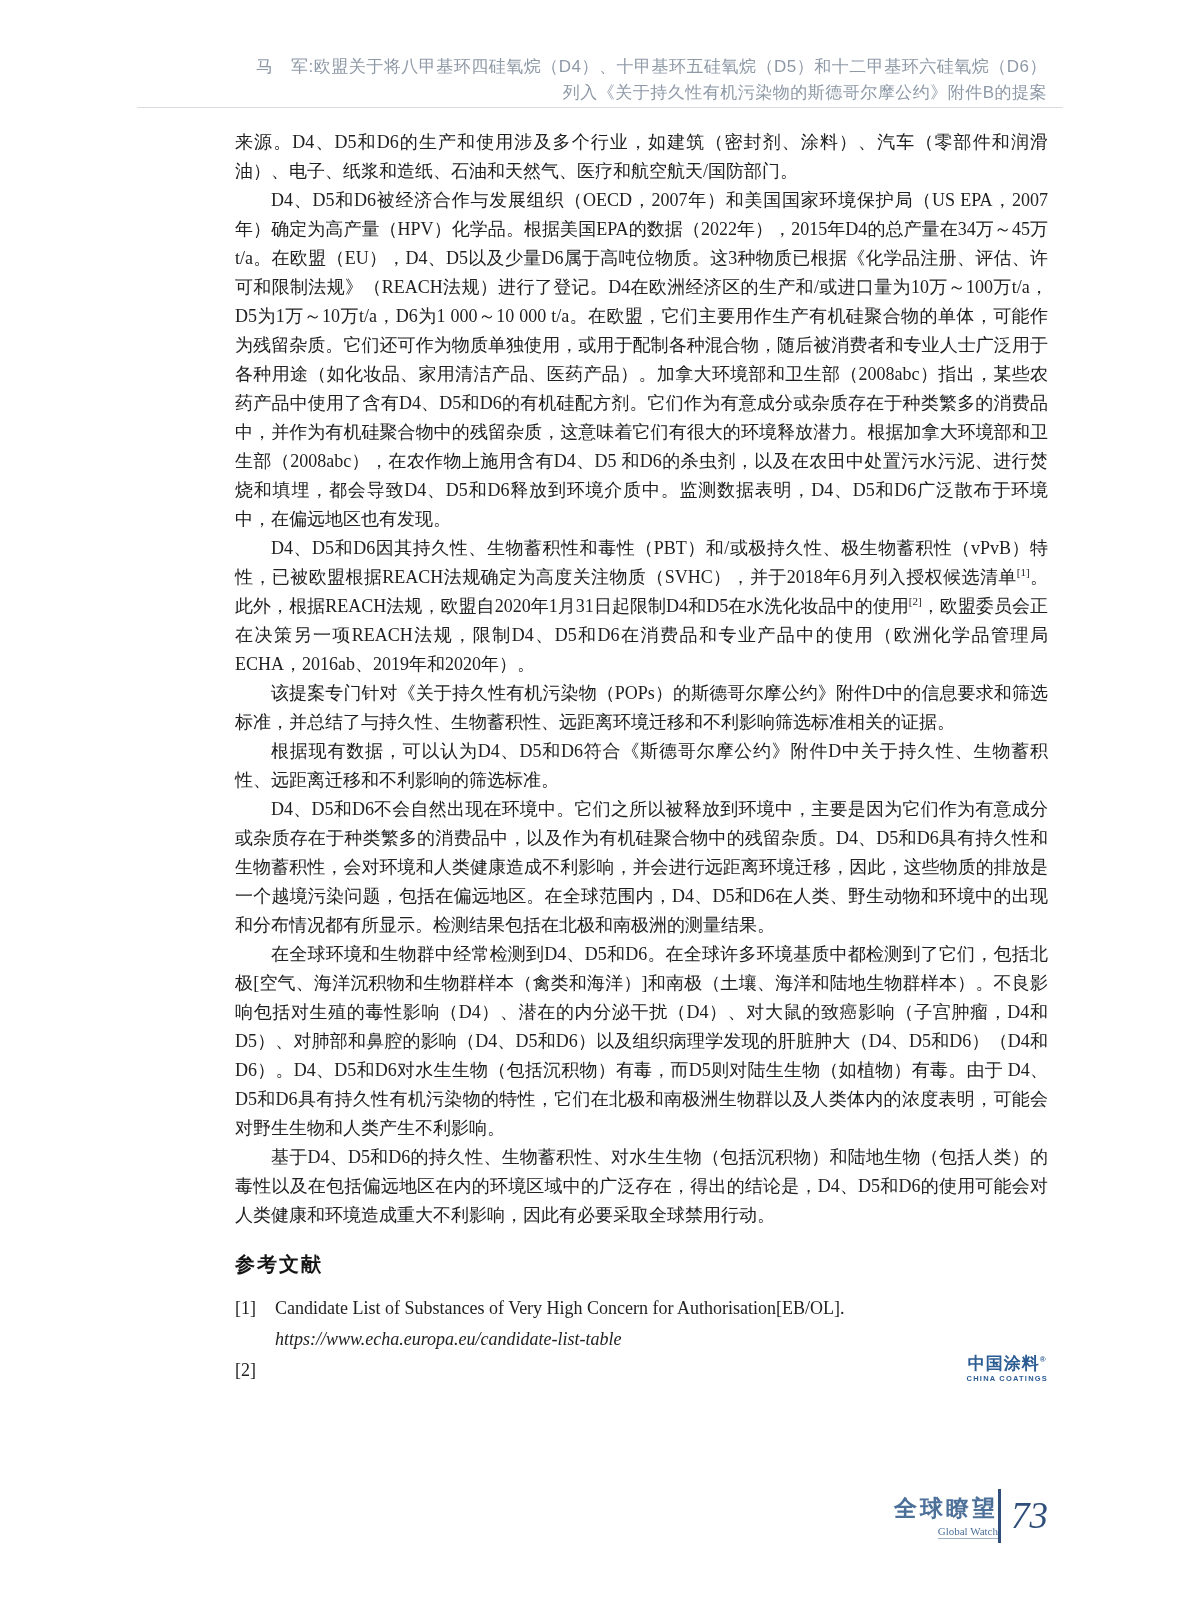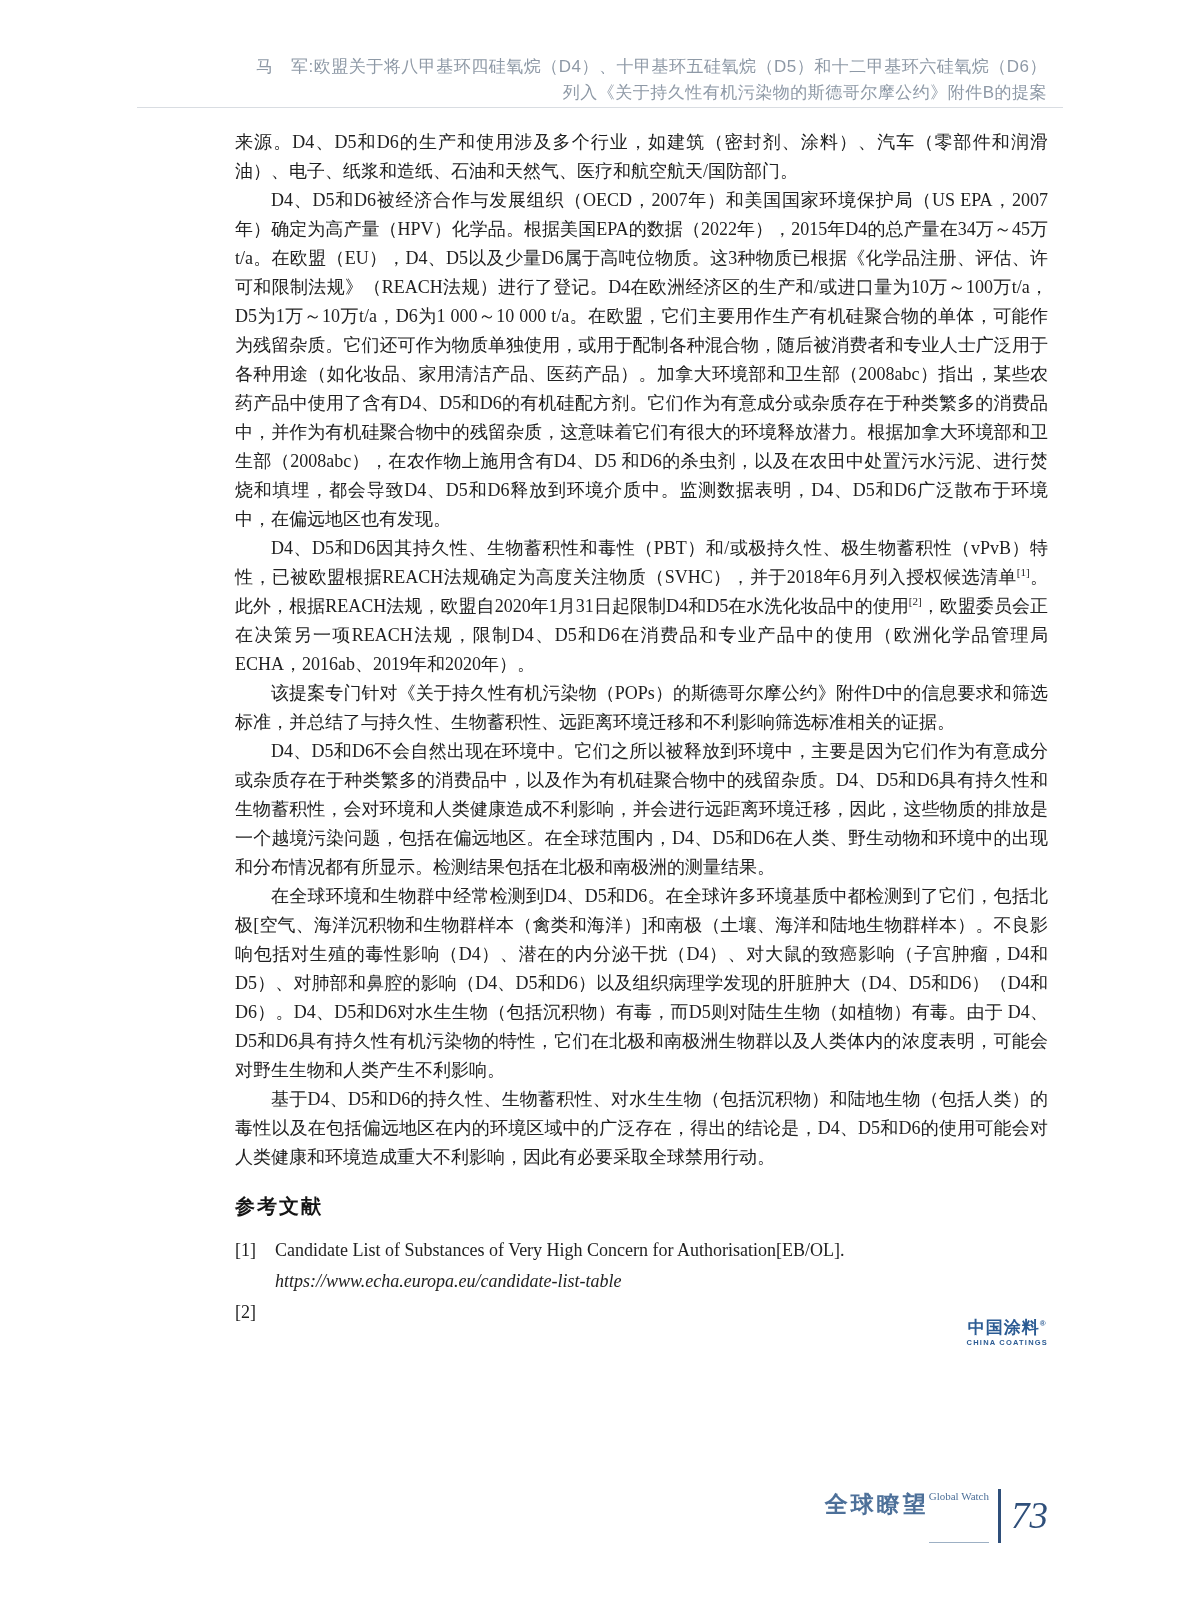--- a/index.html
+++ b/index.html
@@ -39,38 +39,38 @@
     font-family:"Liberation Sans","DejaVu Sans",sans-serif;
     font-weight:bold;
     font-size:20px;color:#141414;
     margin:20px 0 14px 0;letter-spacing:2px;
   }
   .ref-list{font-size:18px;line-height:31px;text-align:left;}
   .ref-item{position:relative;padding-left:40px;margin:0;}
   .ref-marker{position:absolute;left:0;top:0;}
   .ref-item i{font-style:italic;}
   
-  .logo-row{text-align:right;margin-top:22px;padding-right:0px;}
+  .logo-row{text-align:right;padding-right:0px;}
   .logo{
     display:inline-block;text-align:center;
     color:var(--brand-blue,#2b5b93);
     font-family:"Liberation Sans","DejaVu Sans",sans-serif;
     line-height:1.1;
   }
   .logo-cn{font-size:17px;font-weight:bold;letter-spacing:1px;}
   .logo-reg{font-size:8px;vertical-align:super;}
   .logo-en{font-size:7.5px;font-weight:bold;letter-spacing:1.2px;margin-top:1px;text-align:center;}
   
   .footer{
     position:absolute;top:1489px;right:139px;
     display:flex;align-items:stretch;height:54px;
   }
   .footer-text{
-    display:flex;flex-direction:row;justify-content:center;
-    text-align:right;padding-right:9px;
+    display:flex;flex-direction:column;justify-content:center;
+    text-align:right;padding-right:0;align-items:flex-end;
   }
   .footer-cn{
     font-family:"Liberation Sans","DejaVu Sans",sans-serif;
     font-weight:bold;font-size:23px;letter-spacing:3px;
     color:var(--footer-blue,#4d7099);
   }
   .footer-en{
     font-size:11px;color:var(--footer-blue,#4d7099);
     border-bottom:1px solid #9db0c4;padding-bottom:1px;margin-top:1px;
   }
@@ -92,20 +92,21 @@
     <div>列入《关于持久性有机污染物的斯德哥尔摩公约》附件B的提案</div>
   </div>
   <div class="header-rule"></div>
 
   <div class="body-col">
     <div>
         <p class="para">来源。D4、D5和D6的生产和使用涉及多个行业，如建筑（密封剂、涂料）、汽车（零部件和润滑油）、电子、纸浆和造纸、石油和天然气、医疗和航空航天/国防部门。</p>
         <p class="para indent">D4、D5和D6被经济合作与发展组织（OECD，2007年）和美国国家环境保护局（US EPA，2007年）确定为高产量（HPV）化学品。根据美国EPA的数据（2022年），2015年D4的总产量在34万～45万t/a。在欧盟（EU），D4、D5以及少量D6属于高吨位物质。这3种物质已根据《化学品注册、评估、许可和限制法规》（REACH法规）进行了登记。D4在欧洲经济区的生产和/或进口量为10万～100万t/a，D5为1万～10万t/a，D6为1 000～10 000 t/a。在欧盟，它们主要用作生产有机硅聚合物的单体，可能作为残留杂质。它们还可作为物质单独使用，或用于配制各种混合物，随后被消费者和专业人士广泛用于各种用途（如化妆品、家用清洁产品、医药产品）。加拿大环境部和卫生部（2008abc）指出，某些农药产品中使用了含有D4、D5和D6的有机硅配方剂。它们作为有意成分或杂质存在于种类繁多的消费品中，并作为有机硅聚合物中的残留杂质，这意味着它们有很大的环境释放潜力。根据加拿大环境部和卫生部（2008abc），在农作物上施用含有D4、D5 和D6的杀虫剂，以及在农田中处置污水污泥、进行焚烧和填埋，都会导致D4、D5和D6释放到环境介质中。监测数据表明，D4、D5和D6广泛散布于环境中，在偏远地区也有发现。</p>
         <p class="para indent">D4、D5和D6因其持久性、生物蓄积性和毒性（PBT）和/或极持久性、极生物蓄积性（vPvB）特性，已被欧盟根据REACH法规确定为高度关注物质（SVHC），并于2018年6月列入授权候选清单<sup class="ref-sup">[1]</sup>。此外，根据REACH法规，欧盟自2020年1月31日起限制D4和D5在水洗化妆品中的使用<sup class="ref-sup">[2]</sup>，欧盟委员会正在决策另一项REACH法规，限制D4、D5和D6在消费品和专业产品中的使用（欧洲化学品管理局ECHA，2016ab、2019年和2020年）。</p>
         <p class="para indent">该提案专门针对《关于持久性有机污染物（POPs）的斯德哥尔摩公约》附件D中的信息要求和筛选标准，并总结了与持久性、生物蓄积性、远距离环境迁移和不利影响筛选标准相关的证据。</p>
+        <p class="para indent">根据现有数据，可以认为D4、D5和D6符合《斯德哥尔摩公约》附件D中关于持久性、生物蓄积性、远距离迁移和不利影响的筛选标准。</p>
         <p class="para indent">D4、D5和D6不会自然出现在环境中。它们之所以被释放到环境中，主要是因为它们作为有意成分或杂质存在于种类繁多的消费品中，以及作为有机硅聚合物中的残留杂质。D4、D5和D6具有持久性和生物蓄积性，会对环境和人类健康造成不利影响，并会进行远距离环境迁移，因此，这些物质的排放是一个越境污染问题，包括在偏远地区。在全球范围内，D4、D5和D6在人类、野生动物和环境中的出现和分布情况都有所显示。检测结果包括在北极和南极洲的测量结果。</p>
         <p class="para indent">在全球环境和生物群中经常检测到D4、D5和D6。在全球许多环境基质中都检测到了它们，包括北极[空气、海洋沉积物和生物群样本（禽类和海洋）]和南极（土壤、海洋和陆地生物群样本）。不良影响包括对生殖的毒性影响（D4）、潜在的内分泌干扰（D4）、对大鼠的致癌影响（子宫肿瘤，D4和D5）、对肺部和鼻腔的影响（D4、D5和D6）以及组织病理学发现的肝脏肿大（D4、D5和D6）（D4和D6）。D4、D5和D6对水生生物（包括沉积物）有毒，而D5则对陆生生物（如植物）有毒。由于 D4、D5和D6具有持久性有机污染物的特性，它们在北极和南极洲生物群以及人类体内的浓度表明，可能会对野生生物和人类产生不利影响。</p>
         <p class="para indent">基于D4、D5和D6的持久性、生物蓄积性、对水生生物（包括沉积物）和陆地生物（包括人类）的毒性以及在包括偏远地区在内的环境区域中的广泛存在，得出的结论是，D4、D5和D6的使用可能会对人类健康和环境造成重大不利影响，因此有必要采取全球禁用行动。</p>
       </div>
 
     <div class="refs-heading">参考文献</div>
 
     <div class="ref-list">
         <div class="ref-item"><span class="ref-marker">[1]</span><span>Candidate List of Substances of Very High Concern for Authorisation[EB/OL]. <i>https://www.echa.europa.eu/candidate-list-table</i></span></div>
         <div class="ref-item"><span class="ref-marker">[2]</span></div>

